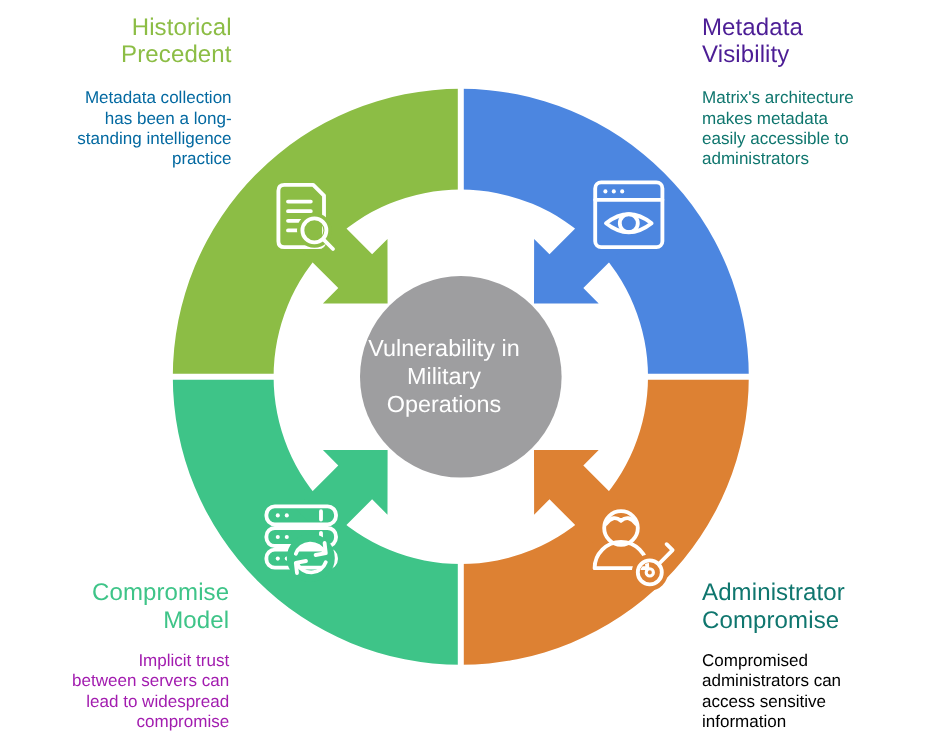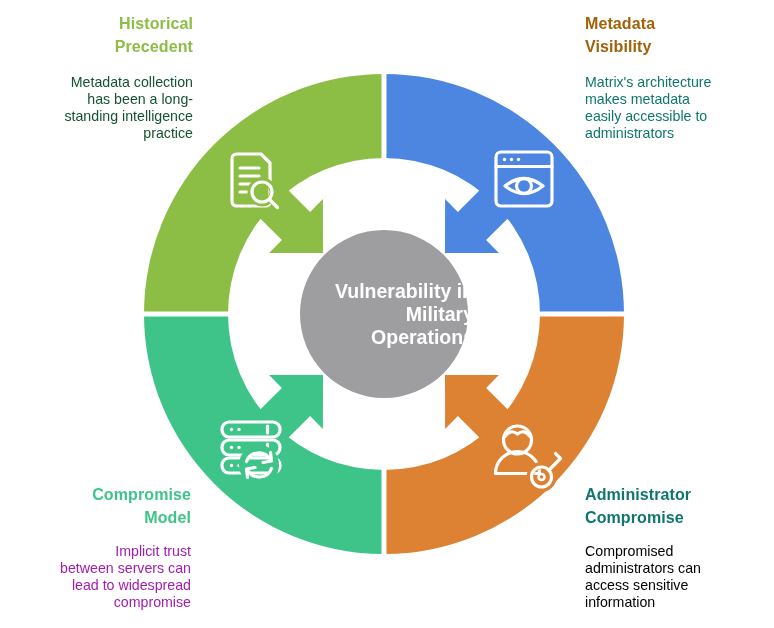--- a/index.html
+++ b/index.html
@@ -2,32 +2,32 @@
 <html><head>
 <meta charset="utf-8">
 <style>
   html,body { margin:0; padding:0; background:#ffffff; }
   .stage {
     position:relative; width:774px; height:628px; overflow:hidden;
     background:#ffffff; font-family:"Liberation Sans", sans-serif;
   }
   .stage svg { position:absolute; left:0; top:0; }
   .seg-title {
-    position:absolute; font-weight:bold; font-size:16px; line-height:23px;
+    position:absolute; font-weight:normal; font-size:20px; line-height:23px;
     white-space:pre-line; letter-spacing:0.1px;
   }
   .seg-desc {
     position:absolute; font-size:14.2px; line-height:17px;
     white-space:pre-line; color:#4b4b4b;
   }
   .align-r { text-align:right; }
   .align-l { text-align:left; }
   .center-label {
-    position:absolute; left:294px; top:280px; width:180px; text-align:right;
-    font-weight:bold; font-size:19.5px; line-height:23px; white-space:pre-line;
+    position:absolute; left:280px; top:280px; width:180px; text-align:center;
+    font-weight:normal; font-size:19.5px; line-height:23px; white-space:pre-line;
     color:#ffffff;
   }
 </style>
 </head>
 <body>
 
 <div class="stage">
 
   <svg width="774" height="628" viewBox="0 0 774 628">
 
@@ -104,26 +104,26 @@
 
     <circle cx="384" cy="314" r="84" fill="#9e9ea0"></circle>
   </svg>
 
   <div class="center-label" style="color: rgb(255, 255, 255);">Vulnerability in
 Military
 Operations</div>
 
   <div class="seg-title align-r" style="left: 18px; top: 12px; width: 175px; color: rgb(140, 189, 69);">Historical
 Precedent</div>
-  <div class="seg-desc align-r" style="left: 18px; top: 74px; width: 175px; color: #14532d;">Metadata collection
+  <div class="seg-desc align-r" style="left: 18px; top: 74px; width: 175px; color: #0369a1;">Metadata collection
 has been a long-
 standing intelligence
 practice</div>
 
-  <div class="seg-title align-l" style="left: 585px; top: 12px; width: 178px; color: #a16207;">Metadata
+  <div class="seg-title align-l" style="left: 585px; top: 12px; width: 178px; color: #4c1d95;">Metadata
 Visibility</div>
   <div class="seg-desc align-l" style="left: 585px; top: 74px; width: 178px; color: #0f766e;">Matrix's architecture
 makes metadata
 easily accessible to
 administrators</div>
 
   <div class="seg-title align-l" style="left: 585px; top: 483px; width: 178px; color: #0f766e;">Administrator
 Compromise</div>
   <div class="seg-desc align-l" style="left: 585px; top: 543px; width: 178px; color: #000000;">Compromised
 administrators can

